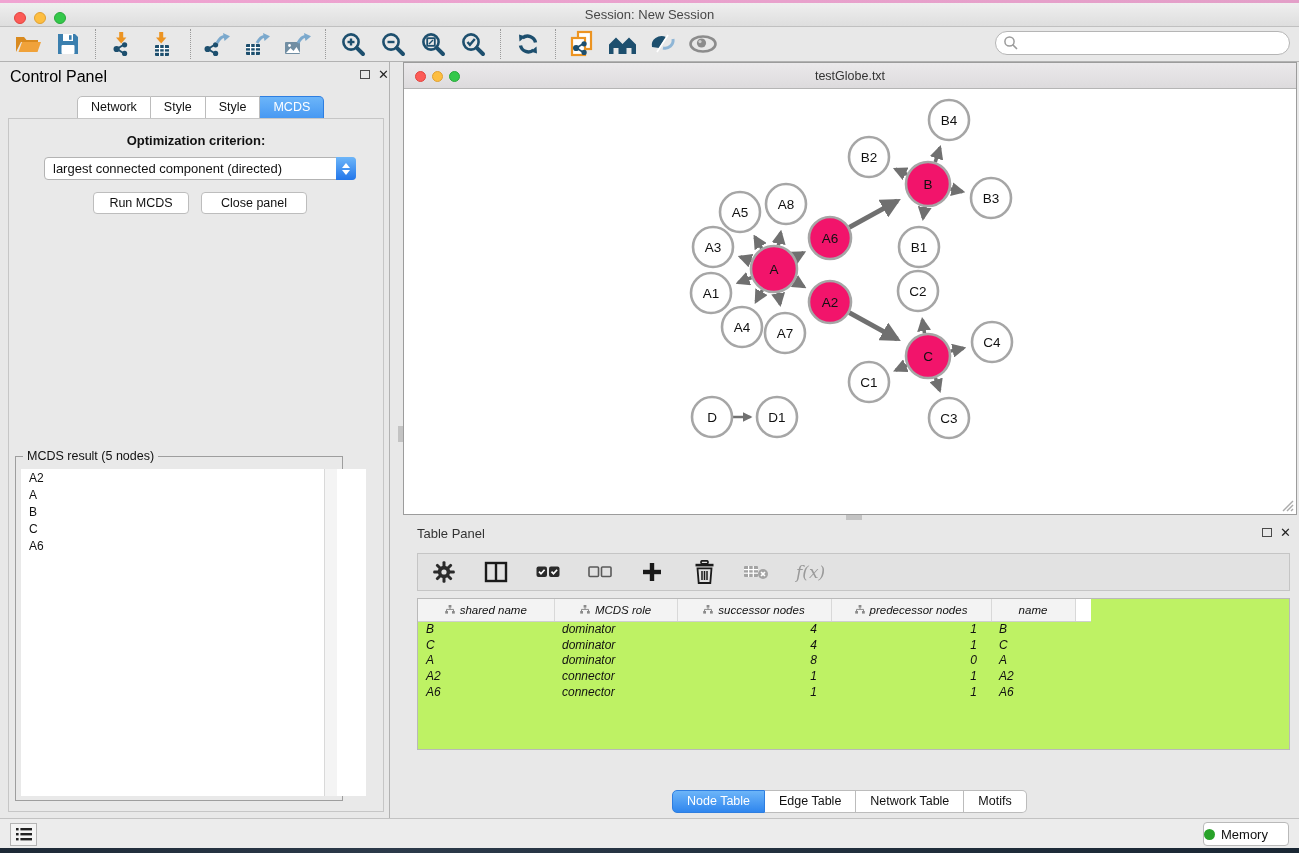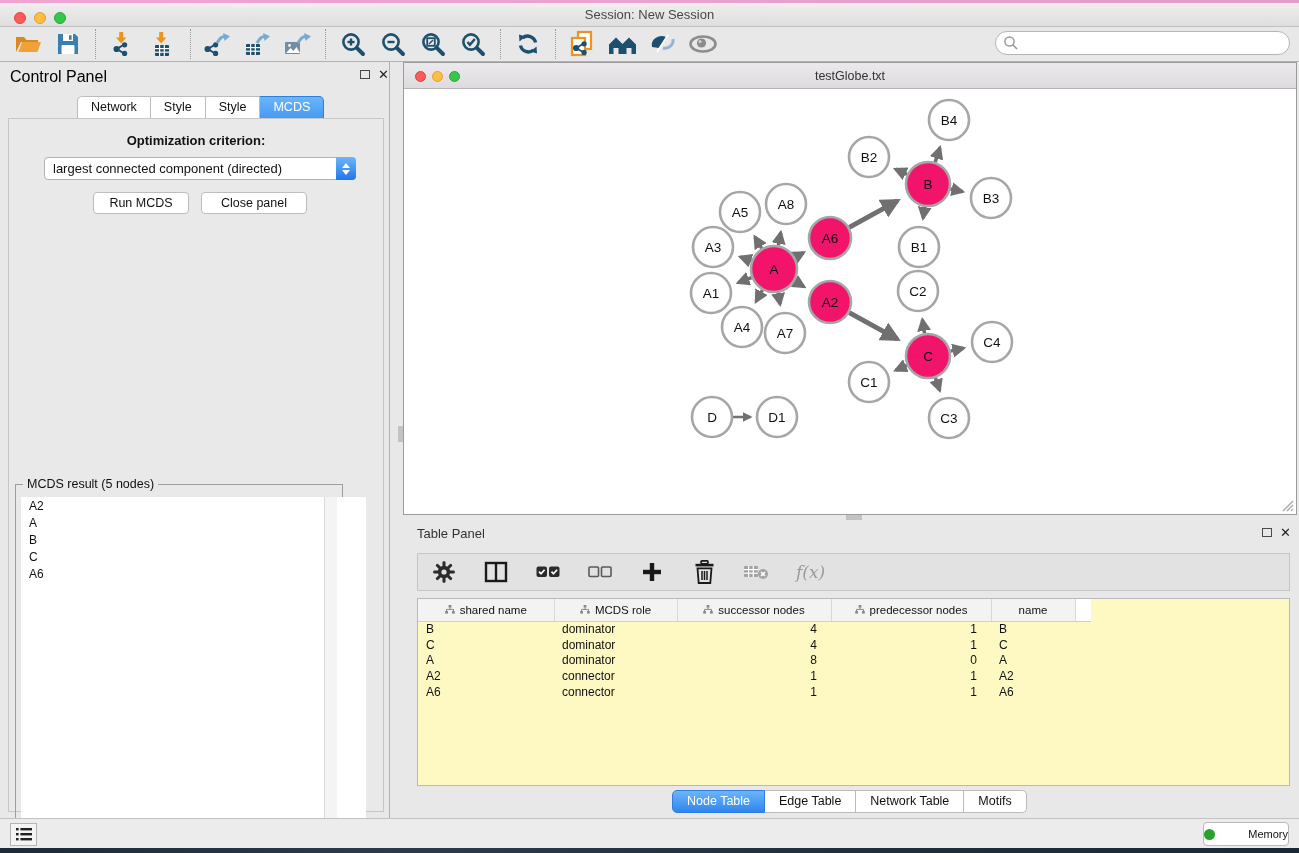--- a/index.html
+++ b/index.html
@@ -39,21 +39,21 @@
   #cp-card { left:8px; top:56px; width:376px; height:694px; background:#e9e9e9; border:1px solid #c6c6c6; }
   #opt-label { width:100%; text-align:center; top:14px; font-size:13px; font-weight:600; color:#111; }
   #criterion-select { left:35px; top:38px; width:312px; height:23px; background:#fff; border:1px solid #b3b3b3; border-radius:4px; display:flex; align-items:center; }
   #criterion-select .val { flex:1; padding-left:8px; font-size:13px; color:#111; white-space:nowrap; overflow:hidden; }
   #criterion-select .stepper { width:20px; height:23px; margin-right:-1px; border-radius:0 4px 4px 0; background:linear-gradient(#6db6f9,#2276ea); display:flex; flex-direction:column; align-items:center; justify-content:center; gap:2px; }
   .arr-up { width:0; height:0; border-left:4px solid transparent; border-right:4px solid transparent; border-bottom:5px solid #fff; }
   .arr-dn { width:0; height:0; border-left:4px solid transparent; border-right:4px solid transparent; border-top:5px solid #fff; }
   .btn { background:#fff; border:1px solid #bdbdbd; border-radius:4px; font-size:12.5px; color:#111; text-align:center; }
   #run-btn { left:84px; top:73px; width:96px; height:22px; line-height:20px; }
   #closep-btn { left:192px; top:73px; width:106px; height:22px; line-height:20px; }
-  #result-box { left:6px; top:337px; width:328px; height:345px; border:1px solid #9e9e9e;margin-top:28px; }
+  #result-box { left:6px; top:337px; width:328px; height:345px; border:1px solid #9e9e9e; }
   #result-legend { left:7px; top:-8px; background:#e9e9e9; padding:0 4px; font-size:12.5px; color:#111; }
   #result-list { left:5px; top:12px; width:345px; height:327px; background:#fff; }
   #result-scroll { right:5px; top:12px; width:13px; height:327px; background:#f4f4f4; border-left:1px solid #d9d9d9; }
   .result-item { font-size:12px; color:#111; padding:1.5px 0 1.5px 8px; }
 
   
   #net-window { left:403px; top:62px; width:894px; height:453px; background:#fff; border:1px solid #9c9c9c; }
   #net-titlebar { left:0; top:0; width:100%; height:26px; background:linear-gradient(#ebe9eb,#dddbdd); border-bottom:1px solid #b5b5b5; }
   #net-titlebar .lights { position:absolute; left:11px; top:8px; gap:6px; }
   #net-titlebar .light { width:11px; height:11px; }
@@ -61,34 +61,34 @@
   #net-canvas { left:0; top:26px; width:892px; height:425px; background:#fff; }
   #resize-grip { right:2px; bottom:2px; width:14px; height:14px; }
   .scroll-mark-v { left:-6px; top:363px; width:5px; height:16px; background:#c3c3c3; }
   .scroll-mark-h { left:442px; bottom:-6px; width:16px; height:5px; background:#c3c3c3; }
 
   
   #table-panel { left:403px; top:520px; width:896px; height:298px; background:#e8e8e8; }
   #tp-toolbar { left:14px; top:33px; width:873px; height:38px; background:#e2e2e2; border:1px solid #c5c5c5; display:flex; align-items:center; padding-left:10px; gap:20px; }
   .tp-btn { width:32px; height:30px; display:flex; align-items:center; justify-content:center; }
   #fx-label { font-family:"DejaVu Serif","Liberation Serif",serif; font-style:italic; font-size:17px; color:#9a9a9a; margin-left:4px; }
-  #data-table { left:14px; top:78px; width:873px; height:188px; background:#fef9c3; border:1px solid #b9b9b9; overflow:hidden; }
+  #data-table { left:14px; top:78px; width:873px; height:152px; background:#bef264; border:1px solid #b9b9b9; overflow:hidden;font-style:italic; }
   table { border-collapse:collapse; table-layout:fixed; }
   th { background:#f3f3f3; border-right:1px solid #d8d8d8; border-bottom:1px solid #cfcfcf; height:22px; font-size:11.5px; font-weight:normal; color:#111; text-align:center; white-space:nowrap; overflow:hidden; }
   th.filler { border-right:none; background:#fff; border-bottom:1px solid #cfcfcf; }
   td { height:15.8px; font-size:12px; color:#111; padding:0 8px; white-space:nowrap; overflow:hidden; }
   td.num { text-align:right; padding-right:14px; }
   .th-inner { display:inline-flex; align-items:center; gap:5px; }
   #tp-tabs { left:269px; top:270px; }
   #tp-tabs .seg-tab { padding:3px 14px 4px; }
 
   
   #statusbar { left:0; top:818px; width:1299px; height:30px; background:#ececec; border-top:1px solid #c2c2c2; }
   #list-btn { left:10px; top:4px; width:27px; height:23px; background:#f4f4f4; border:1px solid #b4b4b4; display:flex; align-items:center; justify-content:center; }
-  #memory-btn { right:10px; top:3px; width:86px; height:24px; background:#fff; border:1px solid #b9b9b9; border-radius:4px; display:flex; align-items:center; justify-content:space-between; gap:6px; font-size:11px; color:#111; }
+  #memory-btn { right:10px; top:3px; width:86px; height:24px; background:#fff; border:1px solid #b9b9b9; border-radius:4px; display:flex; align-items:center; justify-content:flex-start; gap:6px; font-size:13px; color:#111; }
   #memory-dot { width:11px; height:11px; border-radius:50%; background:#28a229; }
   #bottom-strip { left:0; top:848px; width:1299px; height:5px; background:linear-gradient(90deg,#1d2936,#2c3a4a 30%,#22303e 60%,#1a2734); }
 </style>
 </head>
 <body>
 
 <div id="top-strip" class="abs"></div>
 
 <div id="titlebar" class="abs">
   <div id="main-lights" class="lights abs">

